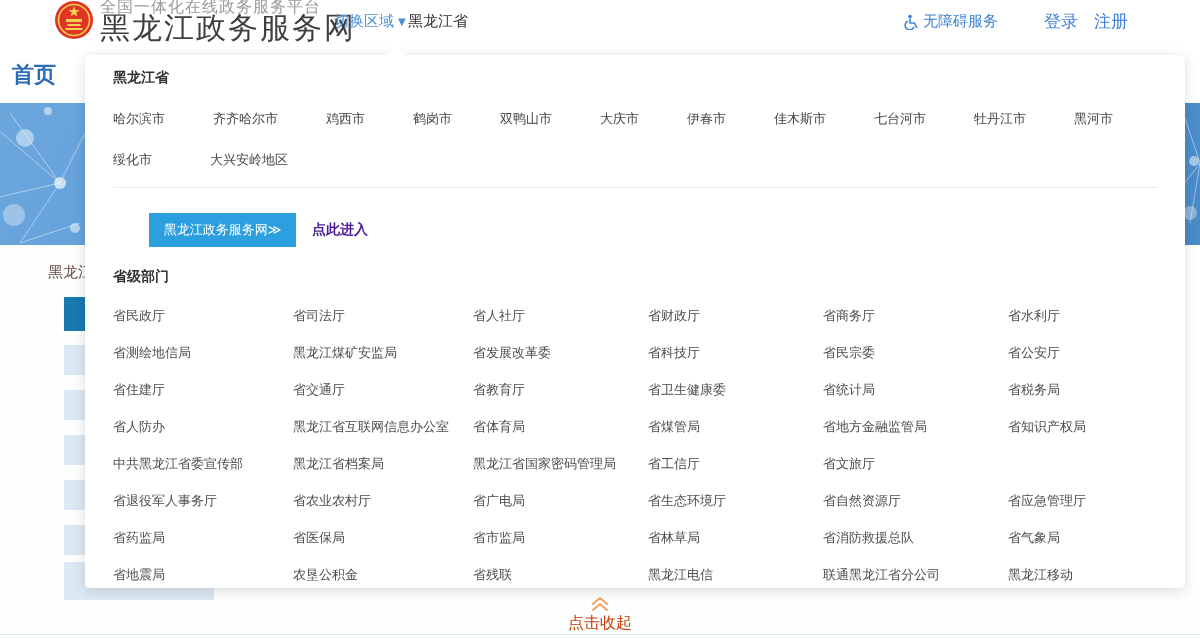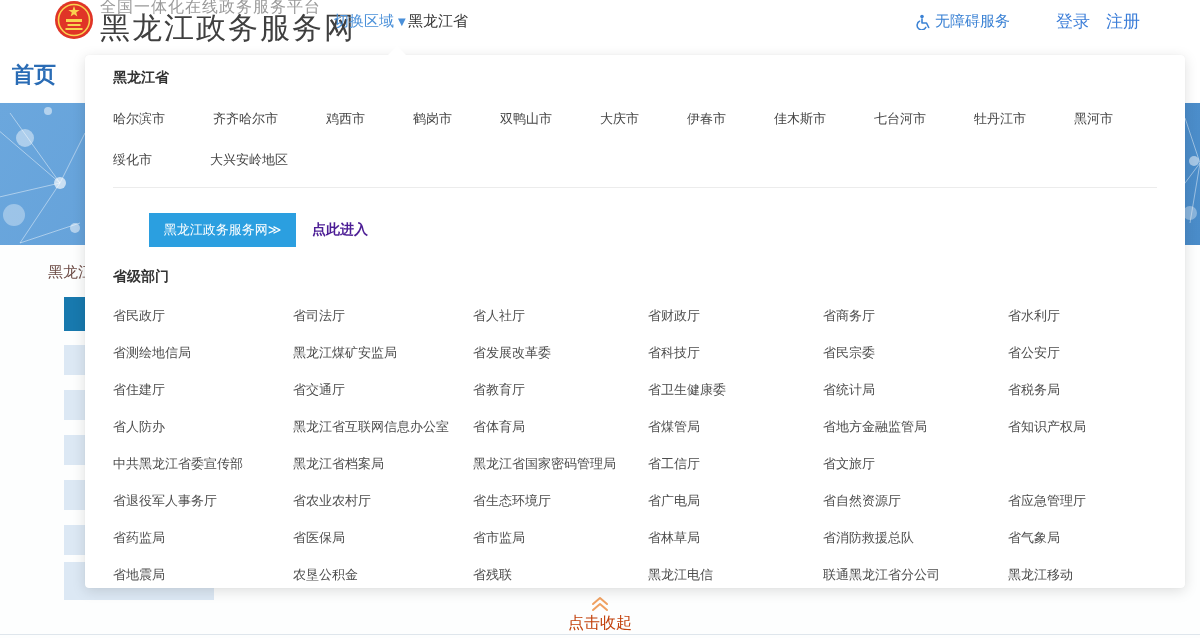--- a/index.html
+++ b/index.html
@@ -42,21 +42,21 @@
     position:absolute; left:0; top:0; width:1200px; height:48px;
     background:#fff; z-index:6;
   }
   .logo { position:absolute; left:54px; top:-2px; }
   .title-block { position:absolute; left:100px; top:0; }
   .platform-label { font-size:16px; color:#9a9a9a; letter-spacing:1px; line-height:13px; }
   .site-title { font-size:30px; font-weight:normal; color:#3f3f3f; letter-spacing:2px; line-height:30px; }
   .region-switch { position:absolute; left:334px; top:12px; font-size:15px; color:#4a90d9; }
   .region-switch .caret { font-size:10px; margin-left:4px; vertical-align:1px; }
   .current-region { position:absolute; left:408px; top:12px; font-size:15px; color:#333; }
-  .header-right { position:absolute; right:60px; top:10px; display:flex; align-items:center;justify-content:center; }
+  .header-right { position:absolute; right:72px; top:10px; display:flex; align-items:center;justify-content:center; }
   .accessibility-link { font-size:15px; color:#3b82d4; display:flex; align-items:center; margin-right:46px; }
   .accessibility-link svg { margin-right:4px; }
   .login-link,.register-link { font-size:17px; color:#3b7dd8; }
   .register-link { margin-left:16px; }
 
   
   .navbar { position:absolute; left:0; top:48px; width:1200px; height:54px; background:#fff; z-index:2; }
   .home-link { position:absolute; left:12px; top:12px; font-size:22px; font-weight:bold; color:#2a6cb5; }
 
   
@@ -230,22 +230,22 @@
         <div class="dept-row">
           <a class="dept-link">中共黑龙江省委宣传部</a>
           <a class="dept-link">黑龙江省档案局</a>
           <a class="dept-link">黑龙江省国家密码管理局</a>
           <a class="dept-link">省工信厅</a>
           <a class="dept-link">省文旅厅</a>
         </div>
         <div class="dept-row">
           <a class="dept-link">省退役军人事务厅</a>
           <a class="dept-link">省农业农村厅</a>
+          <a class="dept-link">省广电局</a>
           <a class="dept-link">省生态环境厅</a>
-          <a class="dept-link">省广电局</a>
           <a class="dept-link">省自然资源厅</a>
           <a class="dept-link">省应急管理厅</a>
         </div>
         <div class="dept-row">
           <a class="dept-link">省药监局</a>
           <a class="dept-link">省医保局</a>
           <a class="dept-link">省市监局</a>
           <a class="dept-link">省林草局</a>
           <a class="dept-link">省消防救援总队</a>
           <a class="dept-link">省气象局</a>

